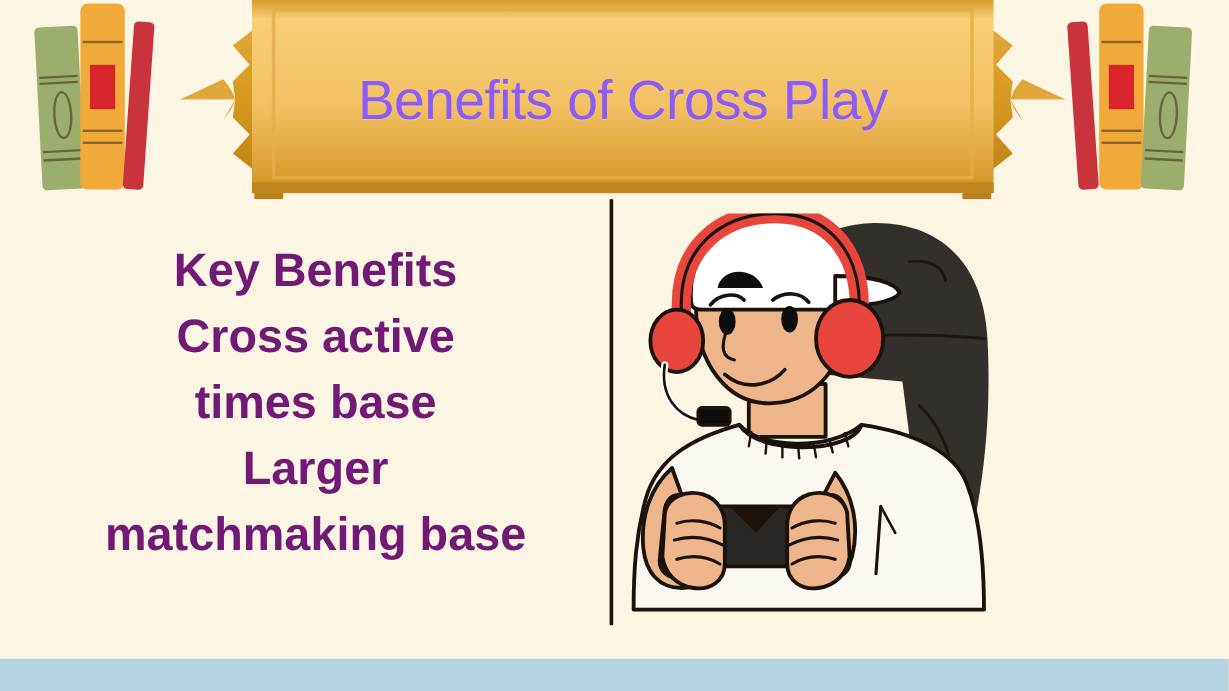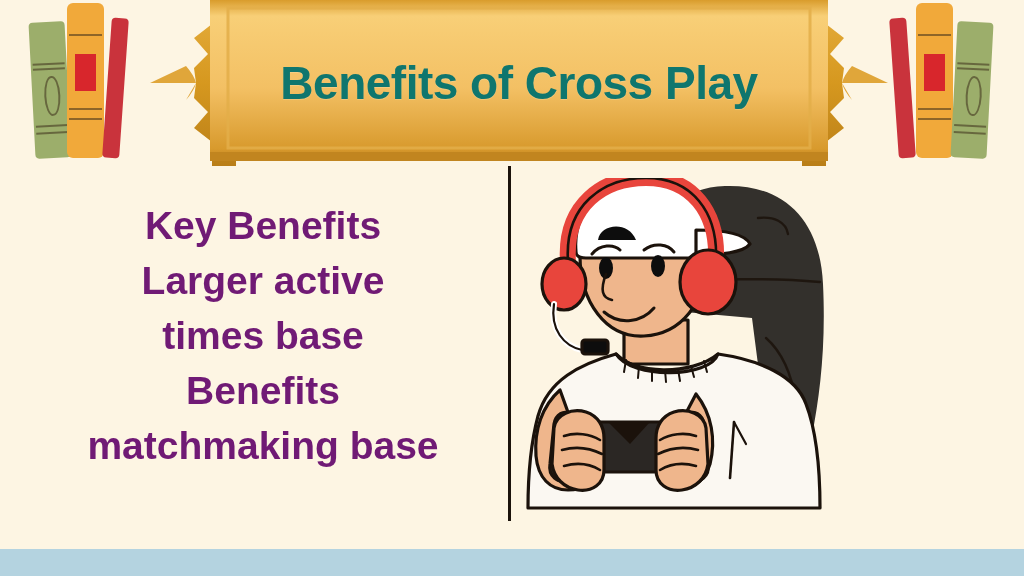--- a/index.html
+++ b/index.html
@@ -34,21 +34,21 @@
     position:absolute;left:34%;width:32%;height:26%;
     border:2px solid rgba(60,45,25,.55);border-radius:50%;
   }
 
   
   .banner-wrap{position:absolute;left:150px;top:0px;width:738px;height:166px;}
   .banner-svg{display:block;width:738px;height:166px;}
   .banner-title{
     position:absolute;left:0;top:0;width:738px;height:166px;
     display:flex;align-items:center;justify-content:center;
-    font-size:46px;font-weight:bold;color:#0f766e;
+    font-size:46px;font-weight:normal;color:#8b5cf6;
     letter-spacing:-0.5px;
     text-shadow:0 1px 0 rgba(255,255,255,.18);
   }
 
   
   .divider{
     position:absolute;left:508px;top:166px;width:3px;height:355px;
     background:#1B120B;
   }
 
@@ -140,23 +140,23 @@
         <div class="line" style="top:76%;"></div>
         <div class="line" style="top:81%;"></div>
       </div>
     </div>
   </div>
 
   <div class="divider"></div>
 
   <div class="benefits">
     <span class="ln">Key Benefits</span>
-    <span class="ln">Larger active</span>
+    <span class="ln">Cross active</span>
     <span class="ln">times base</span>
-    <span class="ln">Benefits</span>
+    <span class="ln">Larger</span>
     <span class="ln">matchmaking base</span>
   </div>
 
   <div class="illustration">
     <svg viewBox="0 0 380 348" xmlns="http://www.w3.org/2000/svg" aria-hidden="true">
       <g stroke="#1B120B" stroke-width="3.2" stroke-linejoin="round" stroke-linecap="round">
 
         <path d="M120 130 C118 52 150 10 205 8 C262 6 300 40 303 106
                  C306 168 300 216 292 258 C288 282 278 288 268 286
                  C258 284 252 272 248 250 C240 206 236 170 232 140 Z" fill="#33302C" stroke="none"></path>

